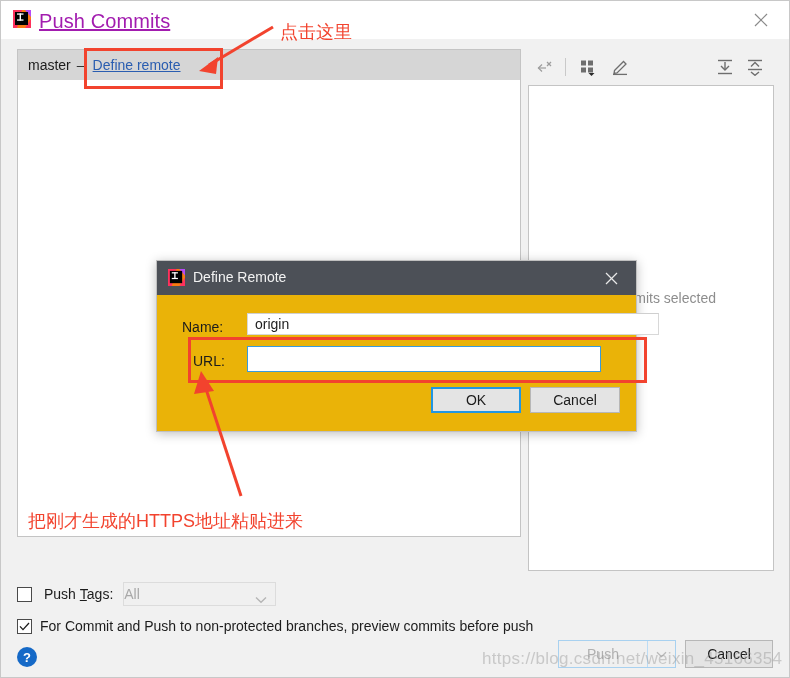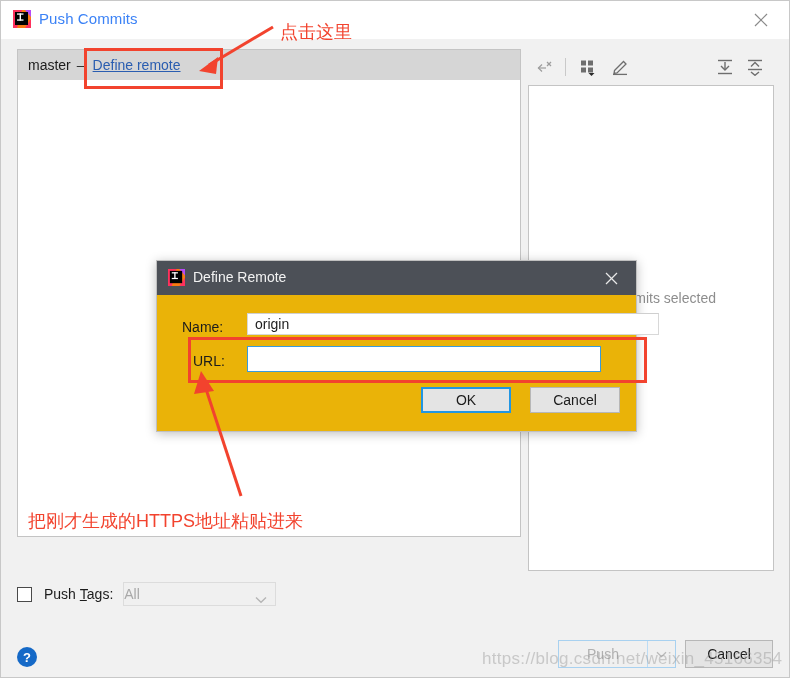--- a/index.html
+++ b/index.html
@@ -35,24 +35,25 @@
     box-sizing: border-box;
   }
   #title-icon {
     position: absolute;
     left: 12px; top: 9px;
     width: 18px; height: 18px;
   }
   #title-text {
     position: absolute;
     left: 38px; top: 9px;
-    font-size: 15px;
-    color: #3b82f6;
+    font-size: 20px;
+    color: #a21caf;
     letter-spacing: .1px;
     white-space: nowrap;
+    text-decoration: underline;
   }
   #win-close {
     position: absolute;
     right: 6px; top: 0;
     width: 44px; height: 38px;
     display: flex; align-items: center; justify-content: center;
     cursor: default;
   }
   #win-close svg { display:block; }
 
@@ -340,21 +341,21 @@
     border: 1px solid #3a9bdc;
     box-sizing: border-box;
     font-size: 14px;
     color: #1c1c1c;
     display: flex; align-items: center;
     padding-left: 7px;
     cursor: text;
   }
   #modal-ok {
     position: absolute;
-    left: 264px; top: 92px;
+    left: 274px; top: 92px;
     width: 90px; height: 26px;
     background: #e4e4e4;
     border: 2px solid #2196e3;
     box-sizing: border-box;
     display: flex; align-items: center; justify-content: center;
     font-size: 14px; color: #1c1c1c;
     cursor: default;
   }
   #modal-cancel {
     position: absolute;
@@ -511,20 +512,28 @@
       <span id="push-tags-select">
         <span class="val">All</span>
         <span class="chev">
           <svg width="12" height="8" viewBox="0 0 12 8">
             <polyline points="1,1.5 6,6.3 11,1.5" fill="none" stroke="#b4b4b4" stroke-width="1.3"></polyline>
           </svg>
         </span>
       </span>
     </div>
 
+    <div id="preview-row">
+      <span class="cbox" id="preview-checkbox">
+        <svg width="11" height="9" viewBox="0 0 11 9">
+          <polyline points="1,4.4 4,7.6 10,1" fill="none" stroke="#1c1c1c" stroke-width="1.3"></polyline>
+        </svg>
+      </span>
+      <span id="preview-label">For Commit and Push to non-protected branches, preview commits before push</span>
+    </div>
 
     <div id="help-btn">?</div>
 
     <div id="push-split">
       <div id="push-btn">Push</div>
       <div id="push-arrow">
         <svg width="11" height="7" viewBox="0 0 11 7">
           <polyline points="1,1.3 5.5,5.6 10,1.3" fill="none" stroke="#b9b9b9" stroke-width="1.3"></polyline>
         </svg>
       </div>

